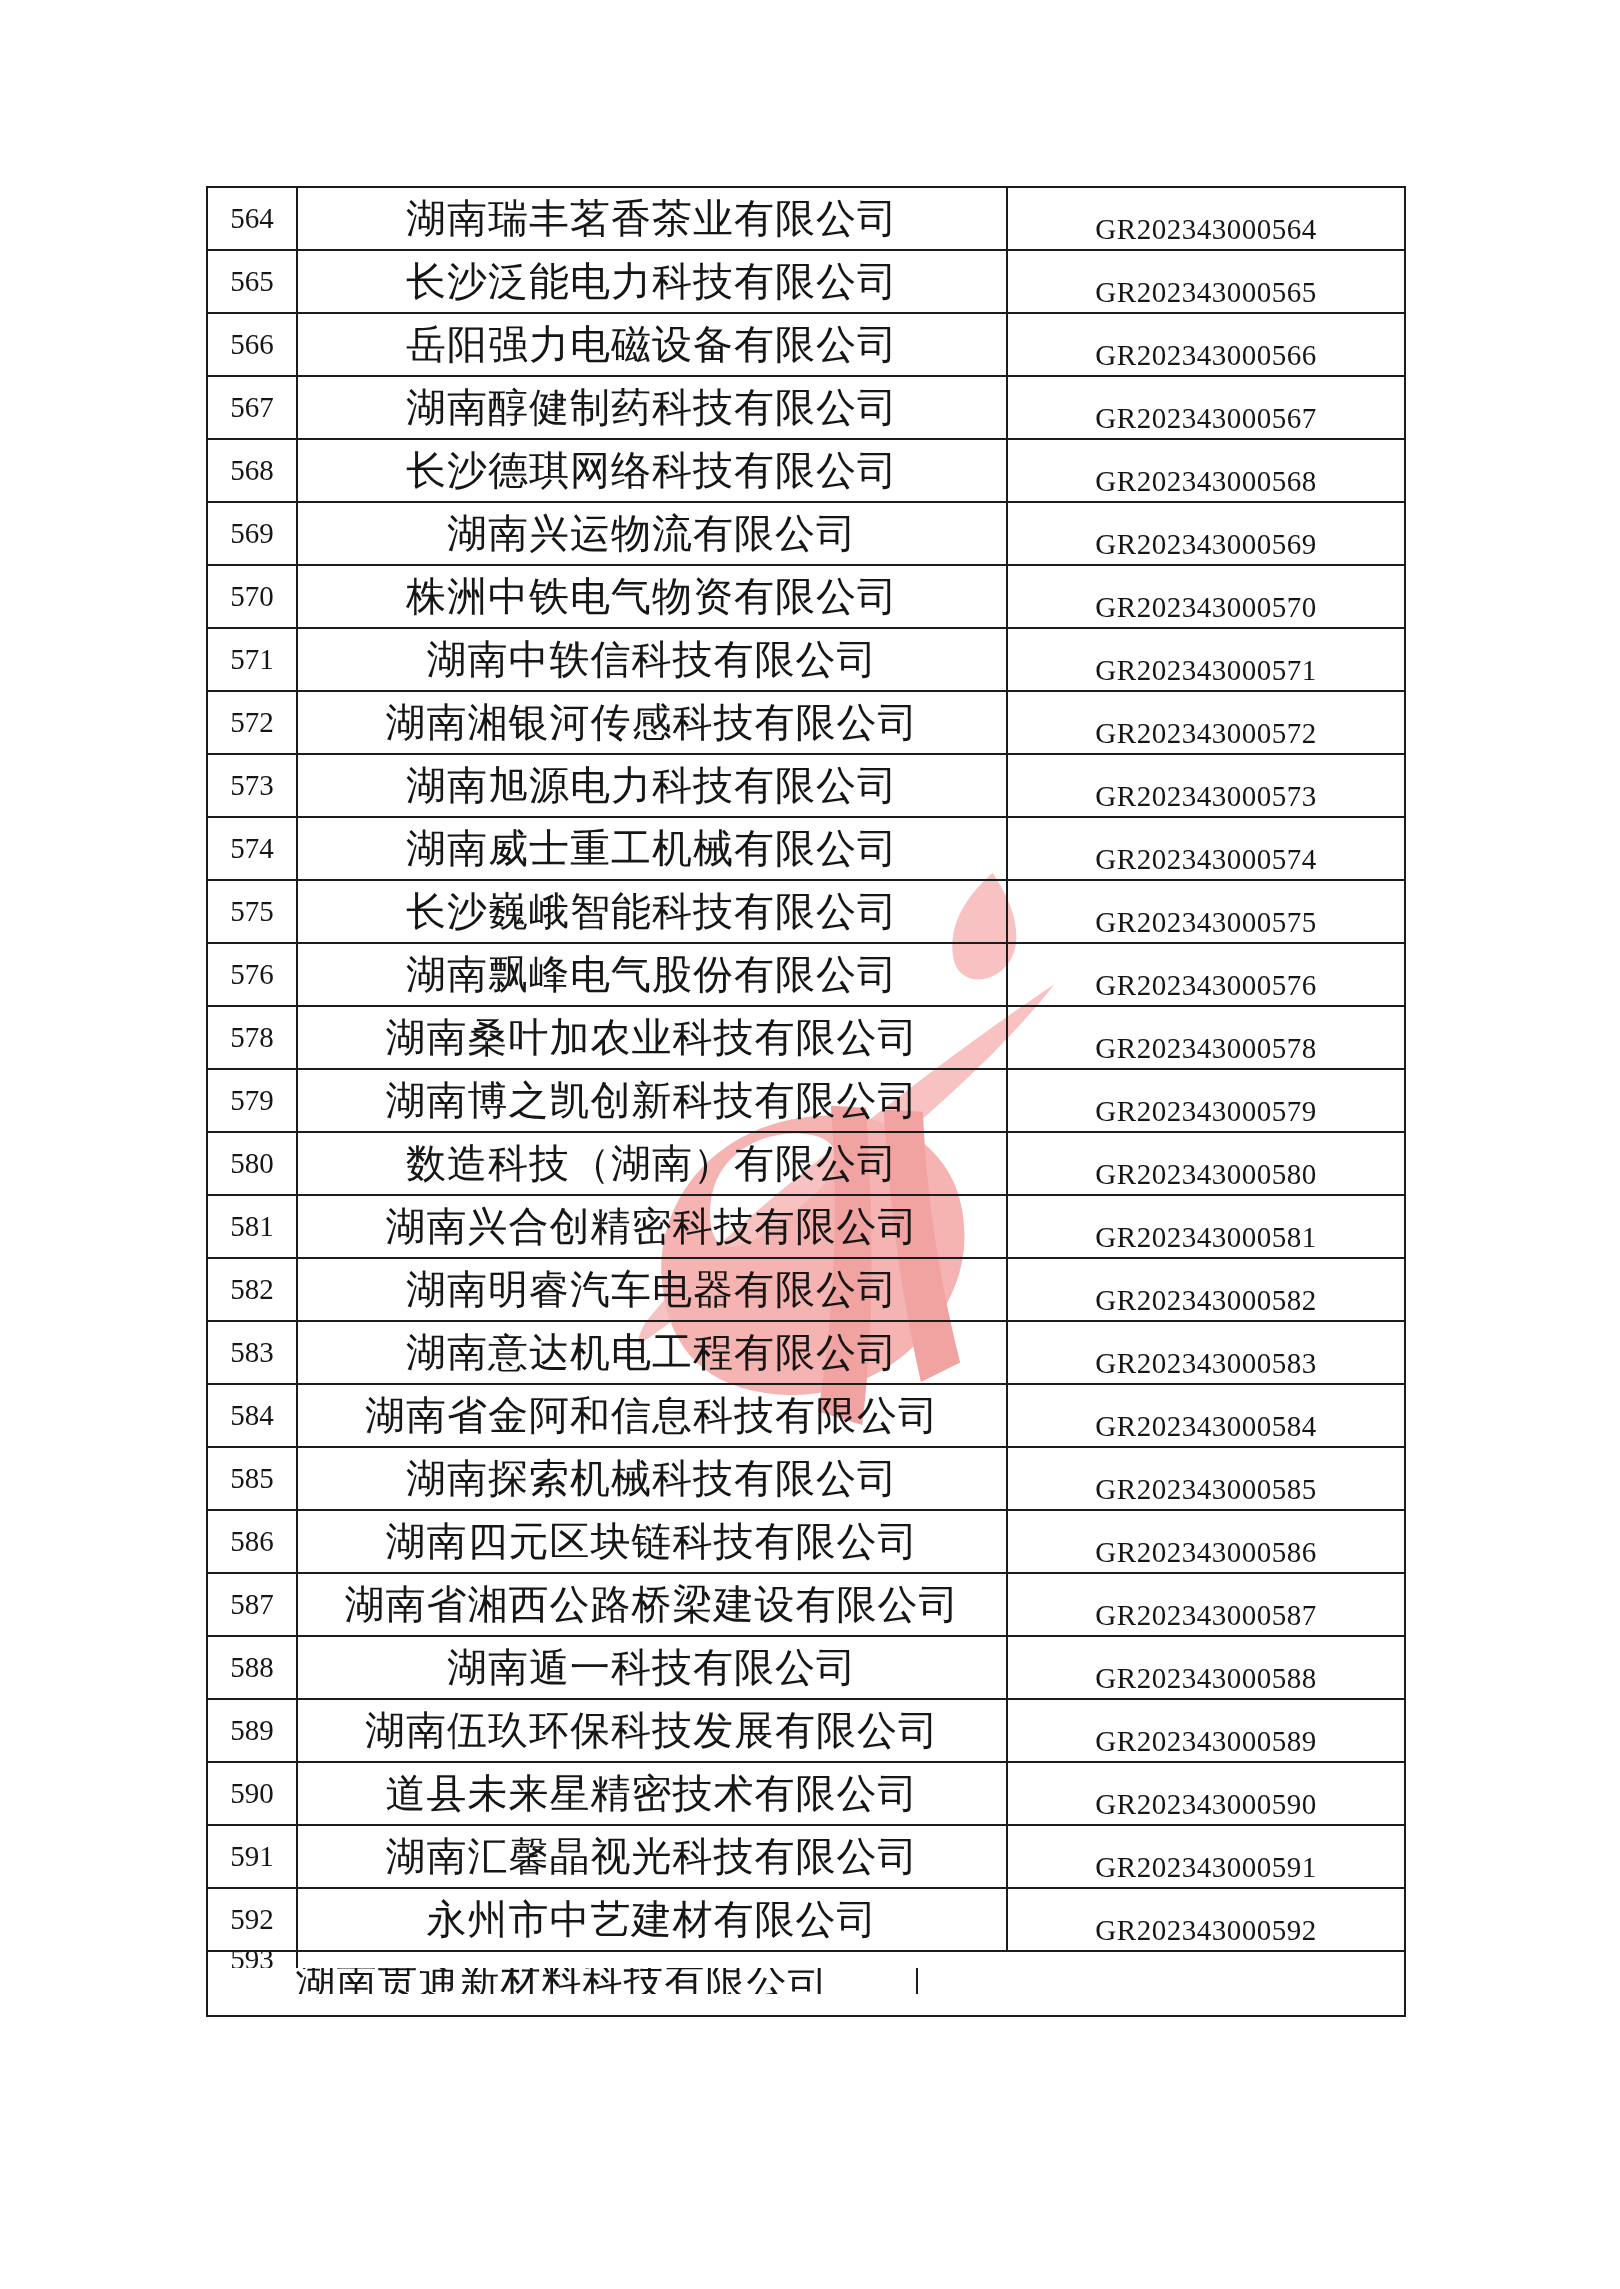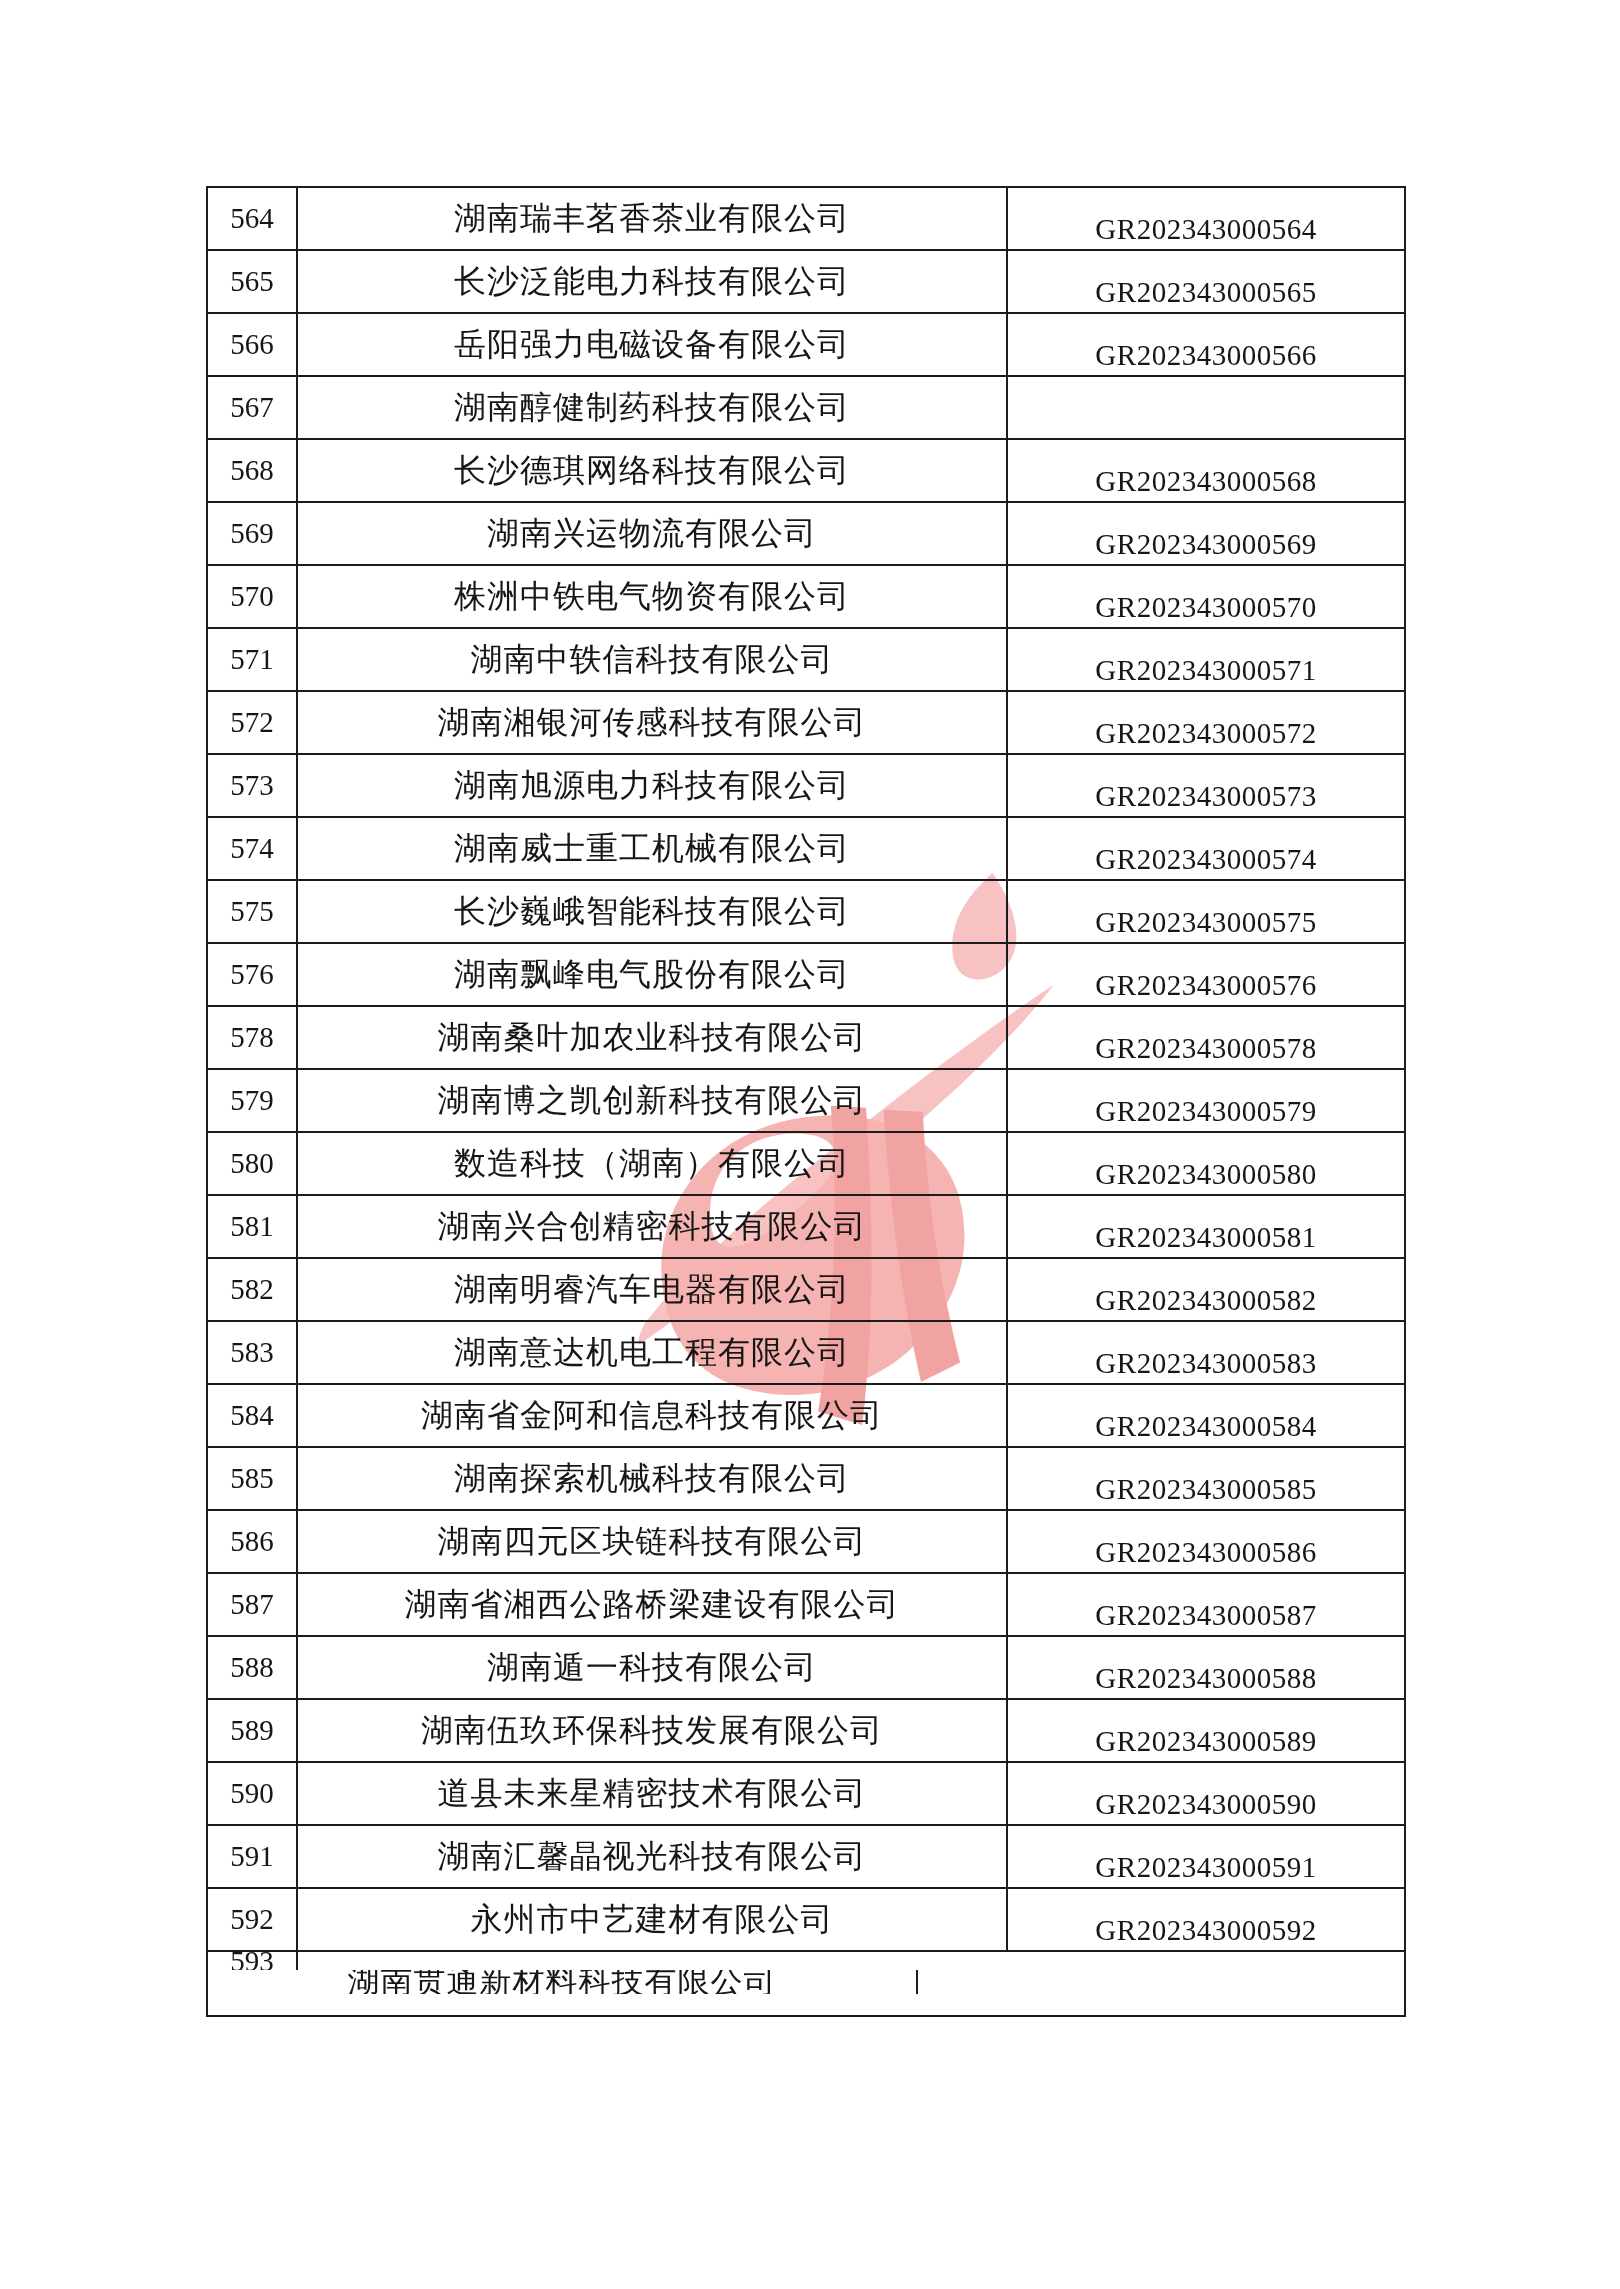--- a/index.html
+++ b/index.html
@@ -51,21 +51,21 @@
     overflow:hidden;
   }
   .cell.num{
     width:90px;
     border-right:2px solid var(--border-color);
     font-size:29px;
   }
   .cell.name{
     width:710px;
     border-right:2px solid var(--border-color);
-    font-size:32px;
+    font-size:40px;
     letter-spacing:1px;
   }
   .cell.code{
     flex:1;
     font-size:29px;
     letter-spacing:0.5px;
     margin-top:21px;
   }
 </style>
 </head>
@@ -102,20 +102,21 @@
 
   <div class="row">
     <div class="cell num">566</div>
     <div class="cell name">岳阳强力电磁设备有限公司</div>
     <div class="cell code">GR202343000566</div>
   </div>
 
   <div class="row">
     <div class="cell num">567</div>
     <div class="cell name">湖南醇健制药科技有限公司</div>
+    <div class="cell code">GR202343000567</div>
   </div>
 
   <div class="row">
     <div class="cell num">568</div>
     <div class="cell name">长沙德琪网络科技有限公司</div>
     <div class="cell code">GR202343000568</div>
   </div>
 
   <div class="row">
     <div class="cell num">569</div>

